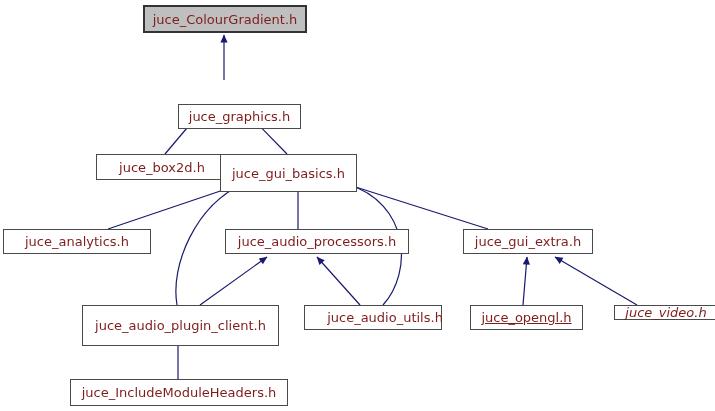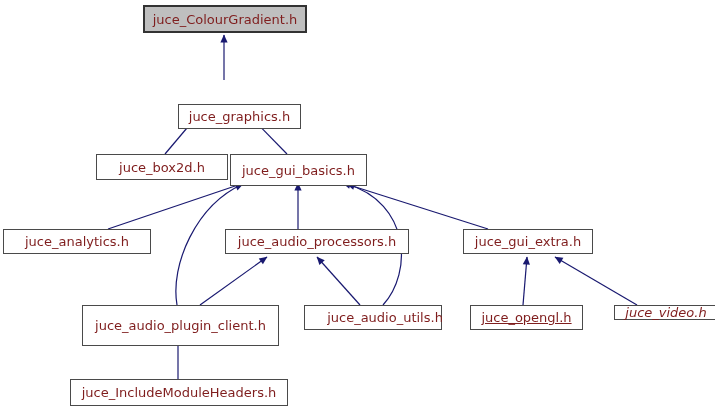--- a/index.html
+++ b/index.html
@@ -74,21 +74,21 @@
   <div id="node-layer">
       <div class="graph-node highlight" style="left: 143px; top: 5px; width: 164px; height: 28px;">
         <span>juce_ColourGradient.h</span>
       </div>
       <div class="graph-node" style="left: 178px; top: 80px; width: 123px; height: 25px; margin-top: 24px;">
         <span>juce_graphics.h</span>
       </div>
       <div class="graph-node" style="left: 96px; top: 154px; width: 132px; height: 26px;">
         <span>juce_box2d.h</span>
       </div>
-      <div class="graph-node" style="left: 230px; top: 154px; width: 137px; height: 32px;">
+      <div class="graph-node" style="left: 220px; top: 154px; width: 137px; height: 38px;">
         <span>juce_gui_basics.h</span>
       </div>
       <div class="graph-node" style="left: 3px; top: 229px; width: 148px; height: 25px;">
         <span>juce_analytics.h</span>
       </div>
       <div class="graph-node" style="left: 206px; top: 229px; width: 184px; height: 25px; margin-left: 19px;">
         <span>juce_audio_processors.h</span>
       </div>
       <div class="graph-node" style="left: 463px; top: 229px; width: 130px; height: 25px;">
         <span>juce_gui_extra.h</span>

